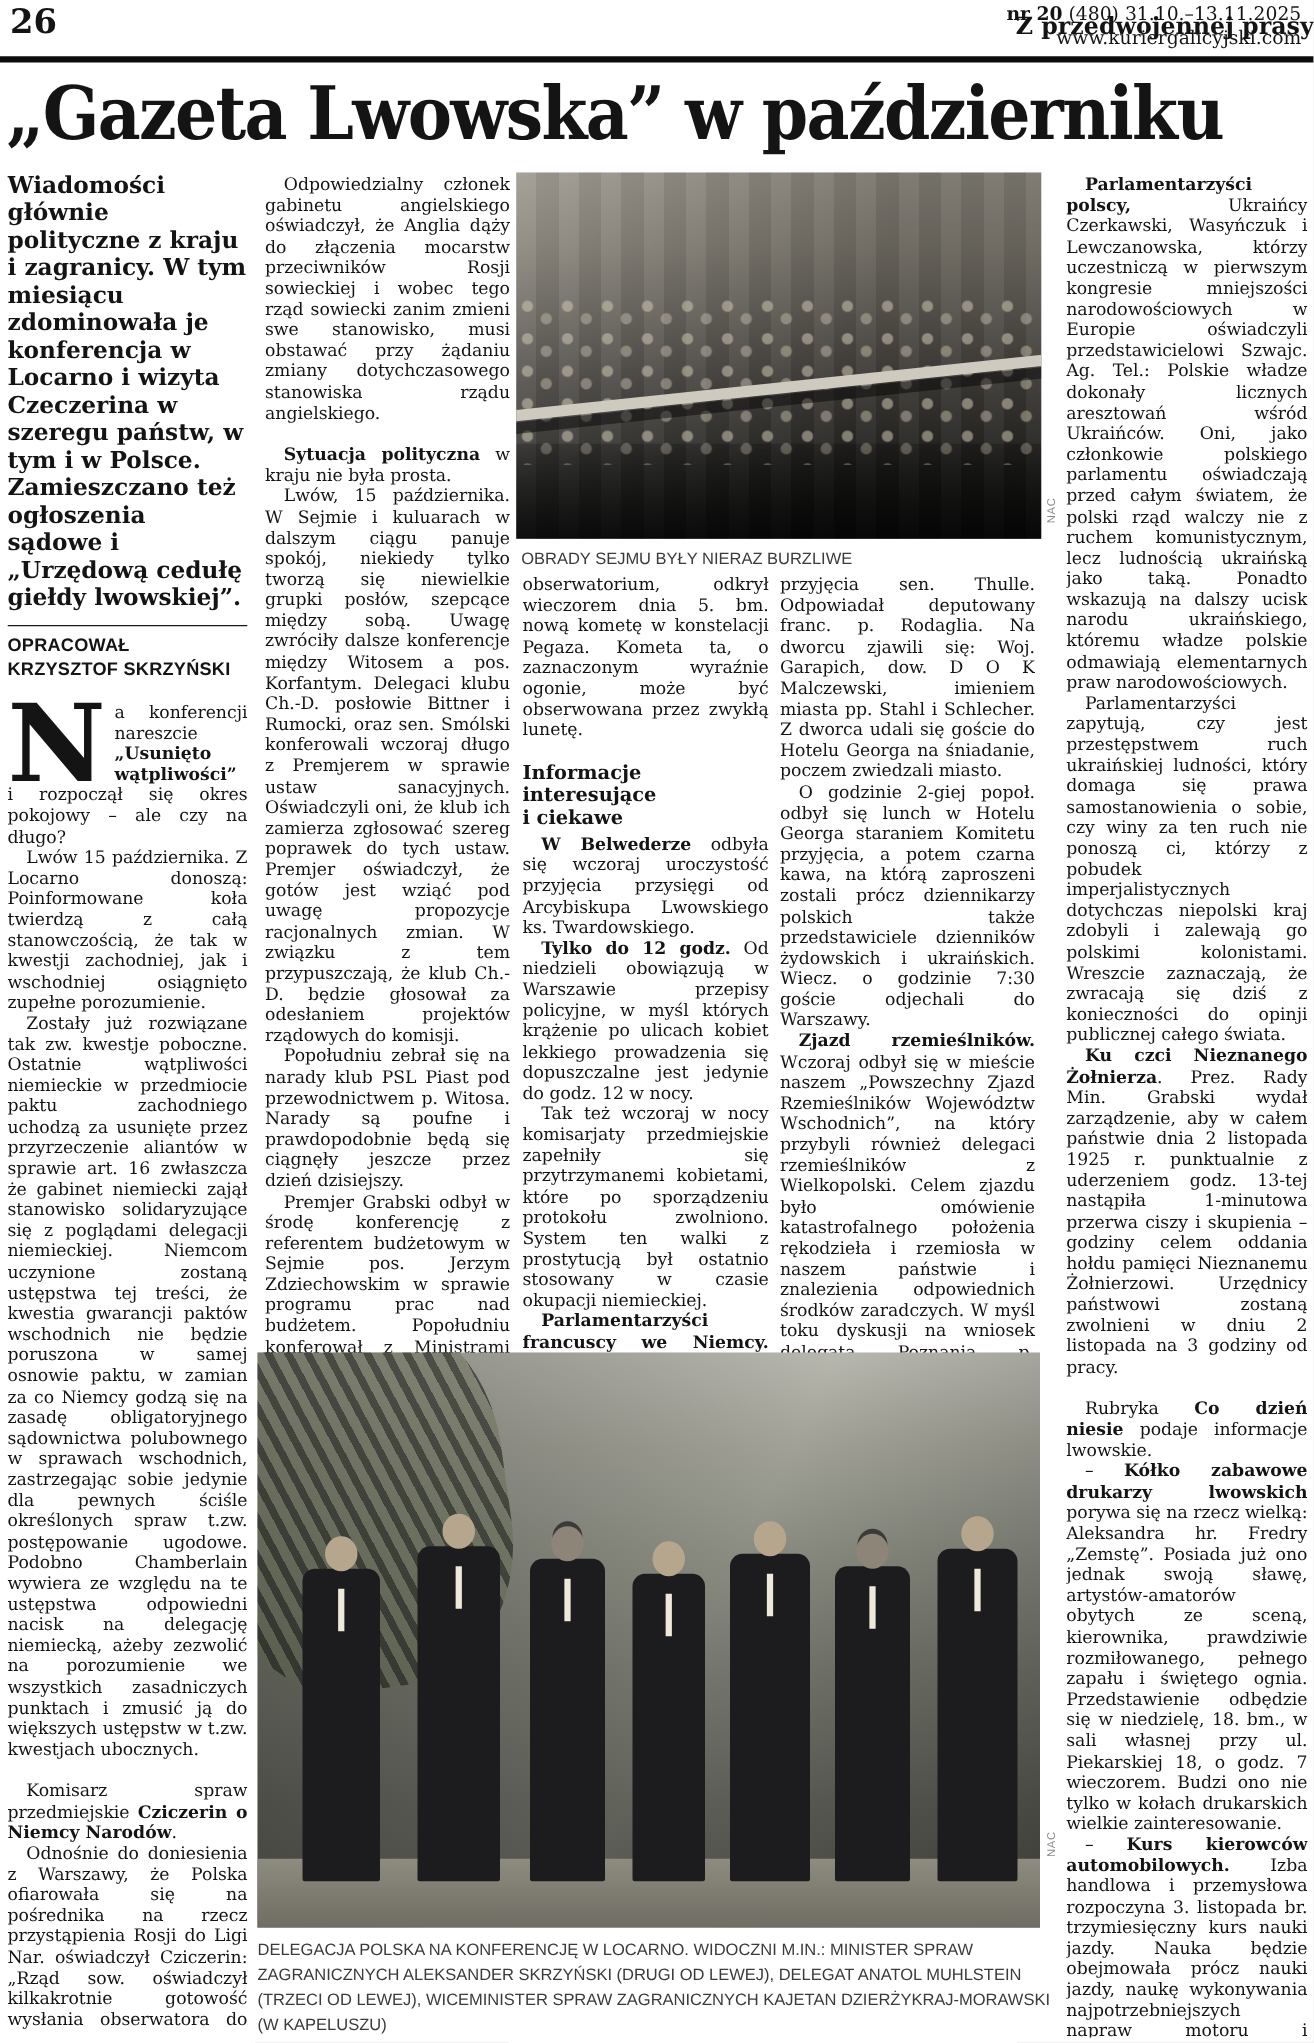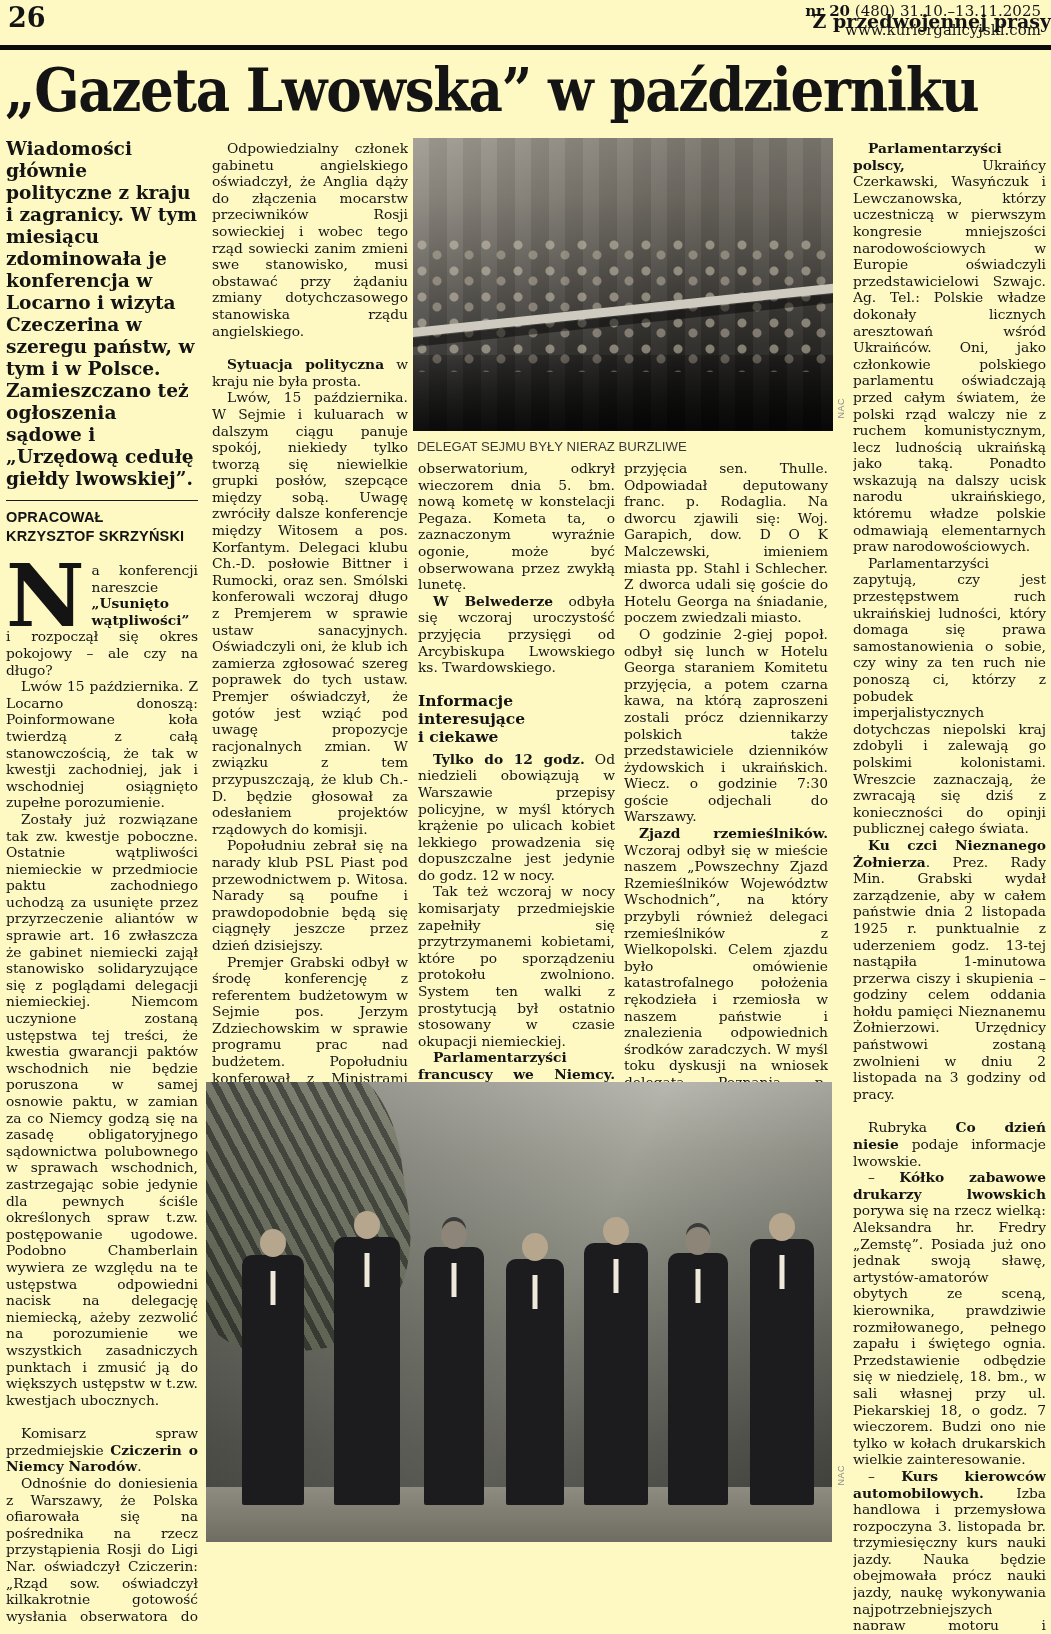--- a/index.html
+++ b/index.html
@@ -1,16 +1,16 @@
 <!DOCTYPE html>
 <html lang="pl"><head>
 <meta charset="utf-8">
 <style>
   html,body{margin:0;padding:0;background:#e8e8e8;}
-  .page{position:relative;width:1051px;height:1634px;margin:0 auto;background:#fef9c3;
+  .page{position:relative;width:1051px;height:1634px;margin:0 auto;background:#ffffff;
         color:#141414;font-family:"DejaVu Serif",serif;overflow:hidden;}
 
   
   .header{position:absolute;top:0;left:0;width:100%;height:44px;}
   .page-num{position:absolute;left:8px;top:2px;font-size:27px;font-weight:700;}
   .section-title{position:absolute;left:0;right:0;top:10px;text-align:right;
                  font-size:19px;font-weight:700;}
   .issue-block{position:absolute;right:10px;top:2px;text-align:right;font-size:15px;line-height:19px;}
   .issue-block .b{font-weight:700;}
   .top-rule{position:absolute;top:45px;left:0;width:100%;height:5px;background:#0c0c0c;}
@@ -123,27 +123,27 @@
       <p class="para"><span>Popołudniu zebrał się na narady klub PSL Piast pod przewodnictwem p. Witosa. Narady są poufne i prawdopodobnie będą się ciągnęły jeszcze przez dzień dzisiejszy.</span></p>
       <p class="para"><span>Premjer Grabski odbył w środę konferencję z referentem budżetowym w Sejmie pos. Jerzym Zdziechowskim w sprawie programu prac nad budżetem. Popołudniu konferował z Ministrami Janickim, Żychlińskim i Klarnerem.</span></p>
     </div>
 
   <div class="photo photo-top">
     <div class="crowd"></div>
     <div class="rail"></div>
     <div class="shadow-mass"></div>
   </div>
   <div class="credit credit-top">NAC</div>
-  <div class="caption caption-top">DELEGAT SEJMU BYŁY NIERAZ BURZLIWE</div>
+  <div class="caption caption-top">OBRADY SEJMU BYŁY NIERAZ BURZLIWE</div>
 
   <div class="col col3">
       <p class="para cont"><span>obserwatorium, odkrył wieczorem dnia 5. bm. nową kometę w konstelacji Pegaza. Kometa ta, o zaznaczonym wyraźnie ogonie, może być obserwowana przez zwykłą lunetę.</span></p>
-      <p class="para"><span class="b">W Belwederze</span><span> odbyła się wczoraj uroczystość przyjęcia przysięgi od Arcybiskupa Lwowskiego ks. Twardowskiego.</span></p>
       <p class="para subhead"><span>Informacje interesujące
 i ciekawe</span></p>
+      <p class="para"><span class="b">W Belwederze</span><span> odbyła się wczoraj uroczystość przyjęcia przysięgi od Arcybiskupa Lwowskiego ks. Twardowskiego.</span></p>
       <p class="para"><span class="b">Tylko do 12 godz.</span><span> Od niedzieli obowiązują w Warszawie przepisy policyjne, w myśl których krążenie po ulicach kobiet lekkiego prowadzenia się dopuszczalne jest jedynie do godz. 12 w nocy.</span></p>
       <p class="para"><span>Tak też wczoraj w nocy komisarjaty przedmiejskie zapełniły się przytrzymanemi kobietami, które po sporządzeniu protokołu zwolniono. System ten walki z prostytucją był ostatnio stosowany w czasie okupacji niemieckiej.</span></p>
       <p class="para"><span class="b">Parlamentarzyści francuscy we Niemcy.</span><span> Wycieczka 10 parlamentarzystów przybyła tu o godz. 8:20, prowadzona przez sekretarza ambasady polskiej w Paryżu p. Arciszewskiego oraz delegatów Min. spr. zagran.</span></p>
     </div>
   <div class="col col4">
       <p class="para cont"><span>przyjęcia sen. Thulle. Odpowiadał deputowany franc. p. Rodaglia. Na dworcu zjawili się: Woj. Garapich, dow. D O K Malczewski, imieniem miasta pp. Stahl i Schlecher. Z dworca udali się goście do Hotelu Georga na śniadanie, poczem zwiedzali miasto.</span></p>
       <p class="para"><span>O godzinie 2-giej popoł. odbył się lunch w Hotelu Georga staraniem Komitetu przyjęcia, a potem czarna kawa, na którą zaproszeni zostali prócz dziennikarzy polskich także przedstawiciele dzienników żydowskich i ukraińskich. Wiecz. o godzinie 7:30 goście odjechali do Warszawy.</span></p>
       <p class="para"><span class="b">Zjazd rzemieślników.</span><span> Wczoraj odbył się w mieście naszem „Powszechny Zjazd Rzemieślników Województw Wschodnich”, na który przybyli również delegaci rzemieślników z Wielkopolski. Celem zjazdu było omówienie katastrofalnego położenia rękodzieła i rzemiosła w naszem państwie i znalezienia odpowiednich środków zaradczych. W myśl toku dyskusji na wniosek delegata Poznania p. Juszczaka uchwalono jednogłośnie projekt złączenia istniejących Izb rzemieślniczych w jeden Związek obejmujący Wielko- i Małopolskę.</span></p>
     </div>
 
@@ -161,14 +161,15 @@
     <div class="ground"></div>
     <div class="person" style="left:36px;width:62px;height:250px;"></div>
     <div class="person" style="left:128px;width:66px;height:268px;"></div>
     <div class="person hat" style="left:218px;width:60px;height:258px;"></div>
     <div class="person" style="left:300px;width:58px;height:246px;"></div>
     <div class="person" style="left:378px;width:64px;height:262px;"></div>
     <div class="person hat" style="left:462px;width:60px;height:252px;"></div>
     <div class="person" style="left:544px;width:64px;height:266px;"></div>
   </div>
   <div class="credit credit-bottom">NAC</div>
+  <div class="caption caption-bottom">DELEGACJA POLSKA NA KONFERENCJĘ W LOCARNO. WIDOCZNI M.IN.: MINISTER SPRAW ZAGRANICZNYCH ALEKSANDER SKRZYŃSKI (DRUGI OD LEWEJ), DELEGAT ANATOL MUHLSTEIN (TRZECI OD LEWEJ), WICEMINISTER SPRAW ZAGRANICZNYCH KAJETAN DZIERŻYKRAJ-MORAWSKI (W KAPELUSZU)</div>
 
 </div>
 
 </body></html>

